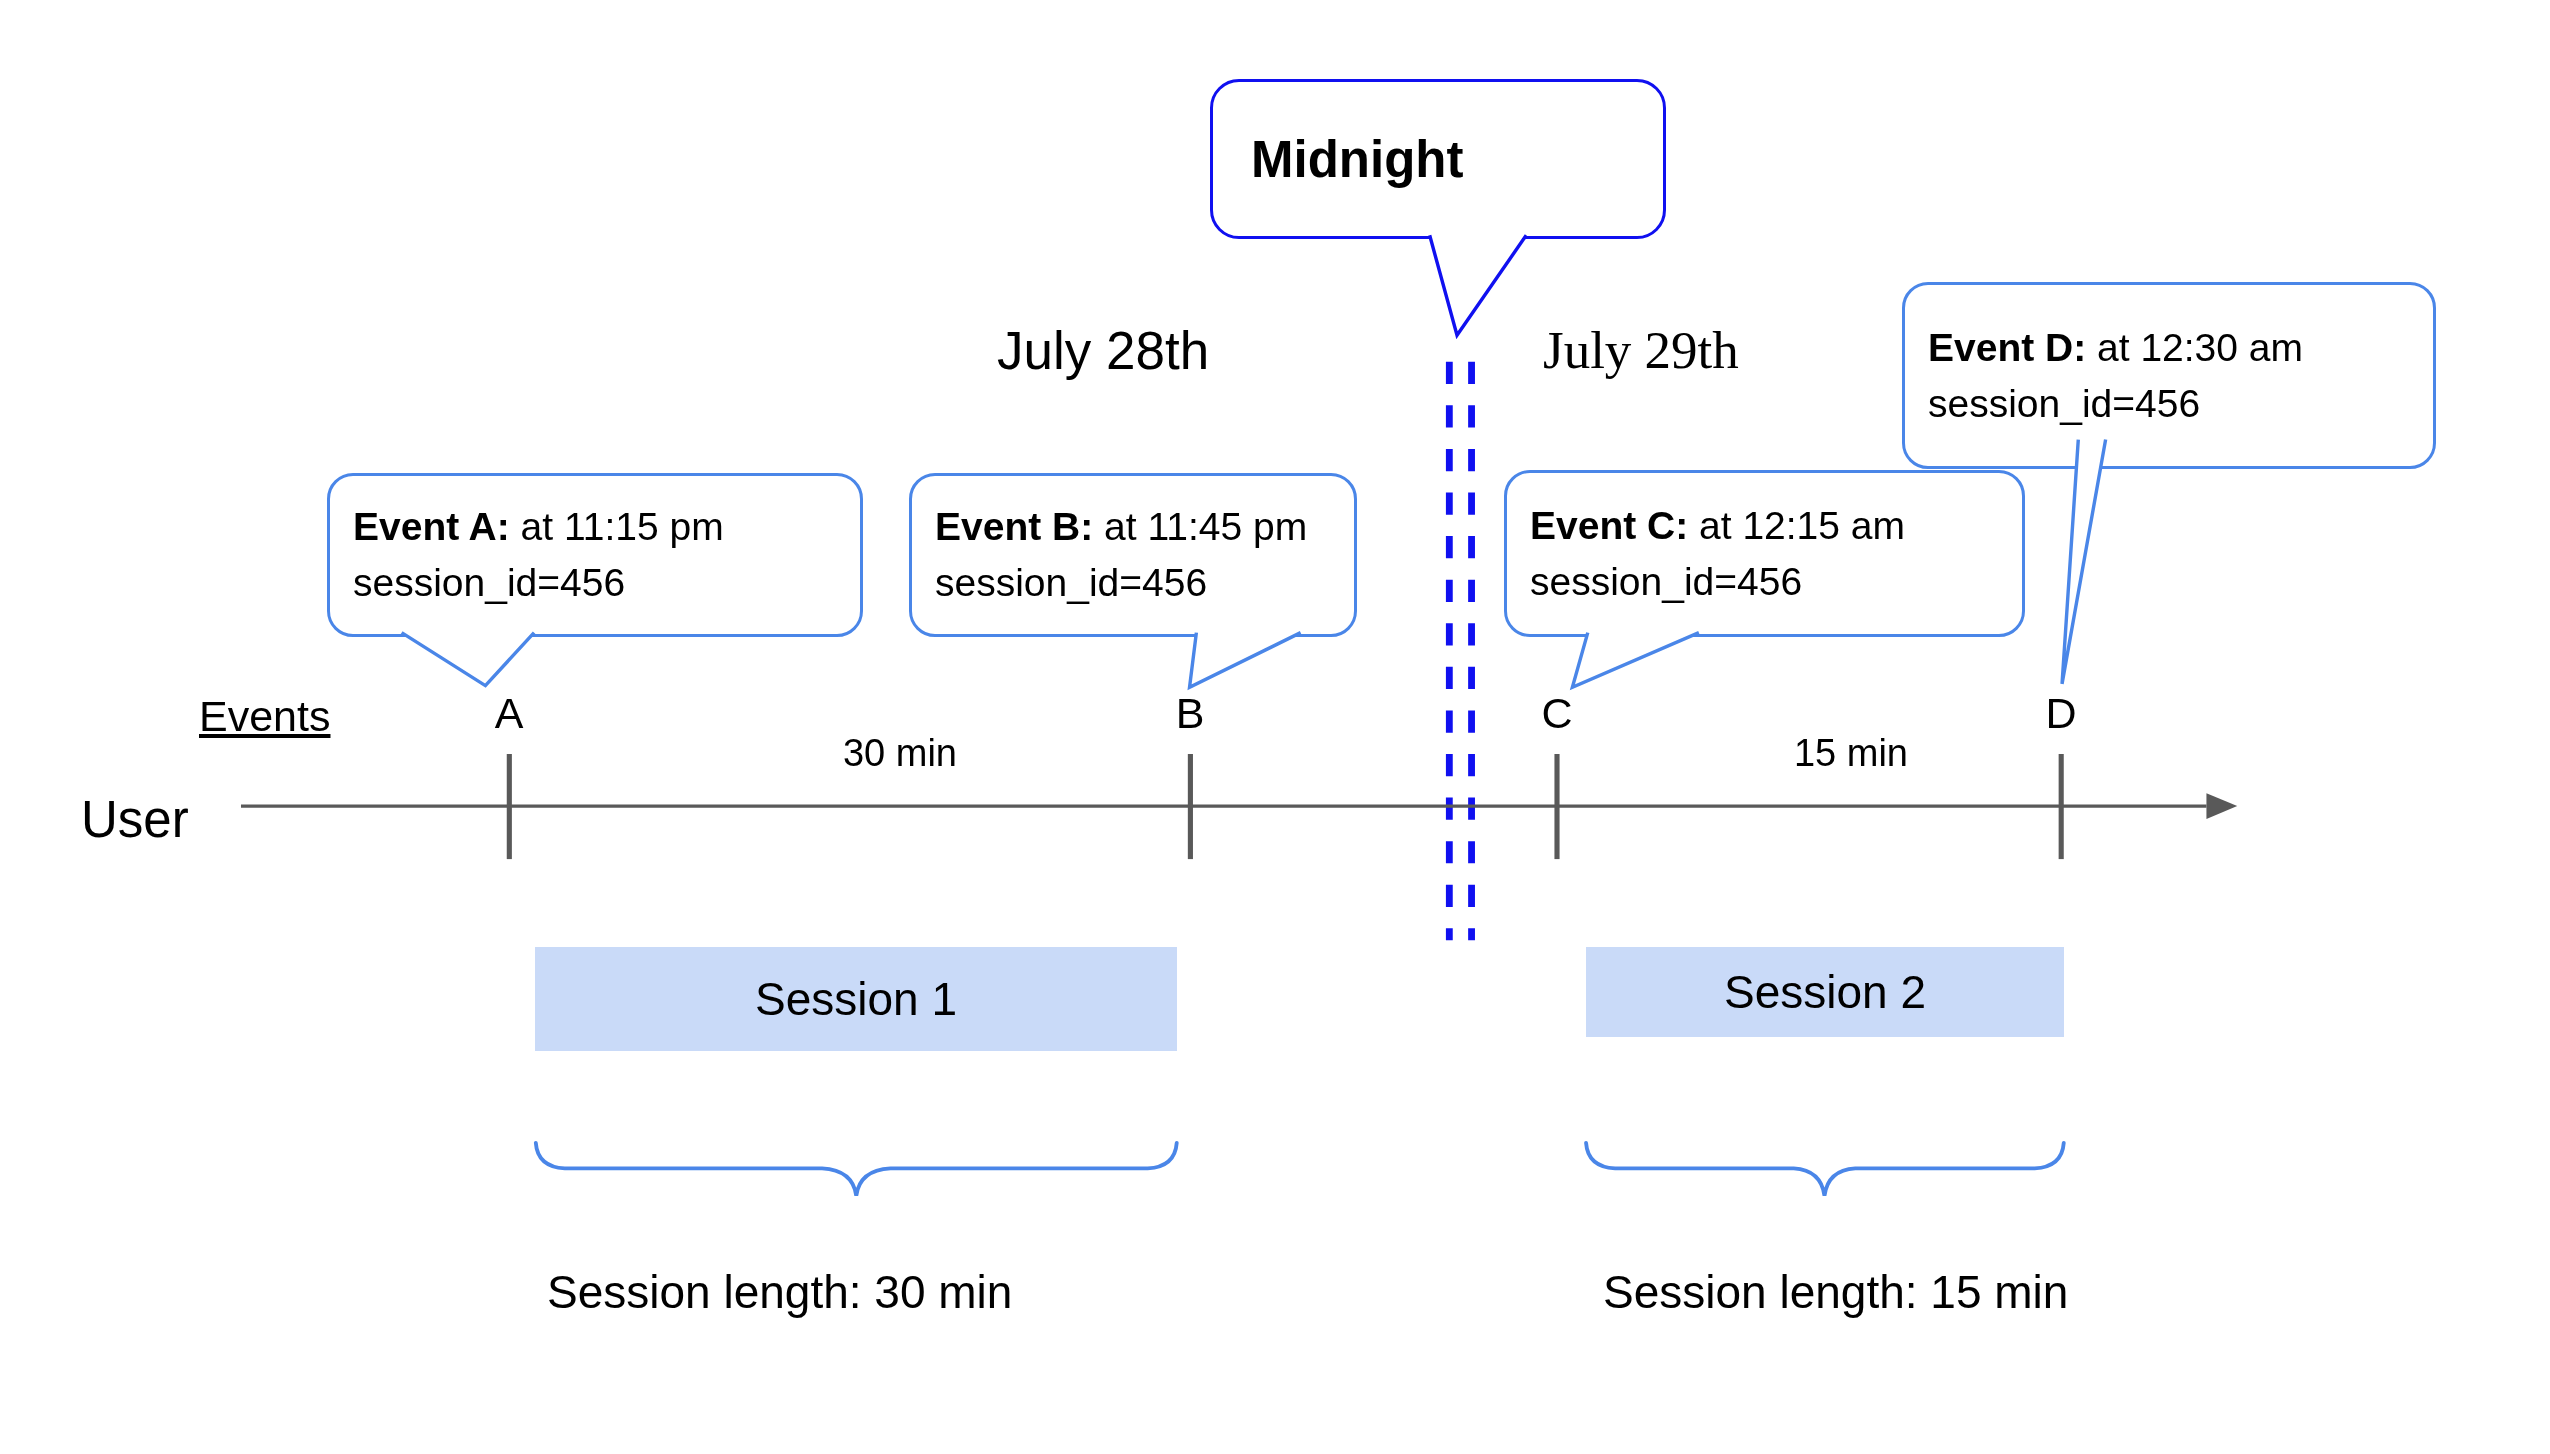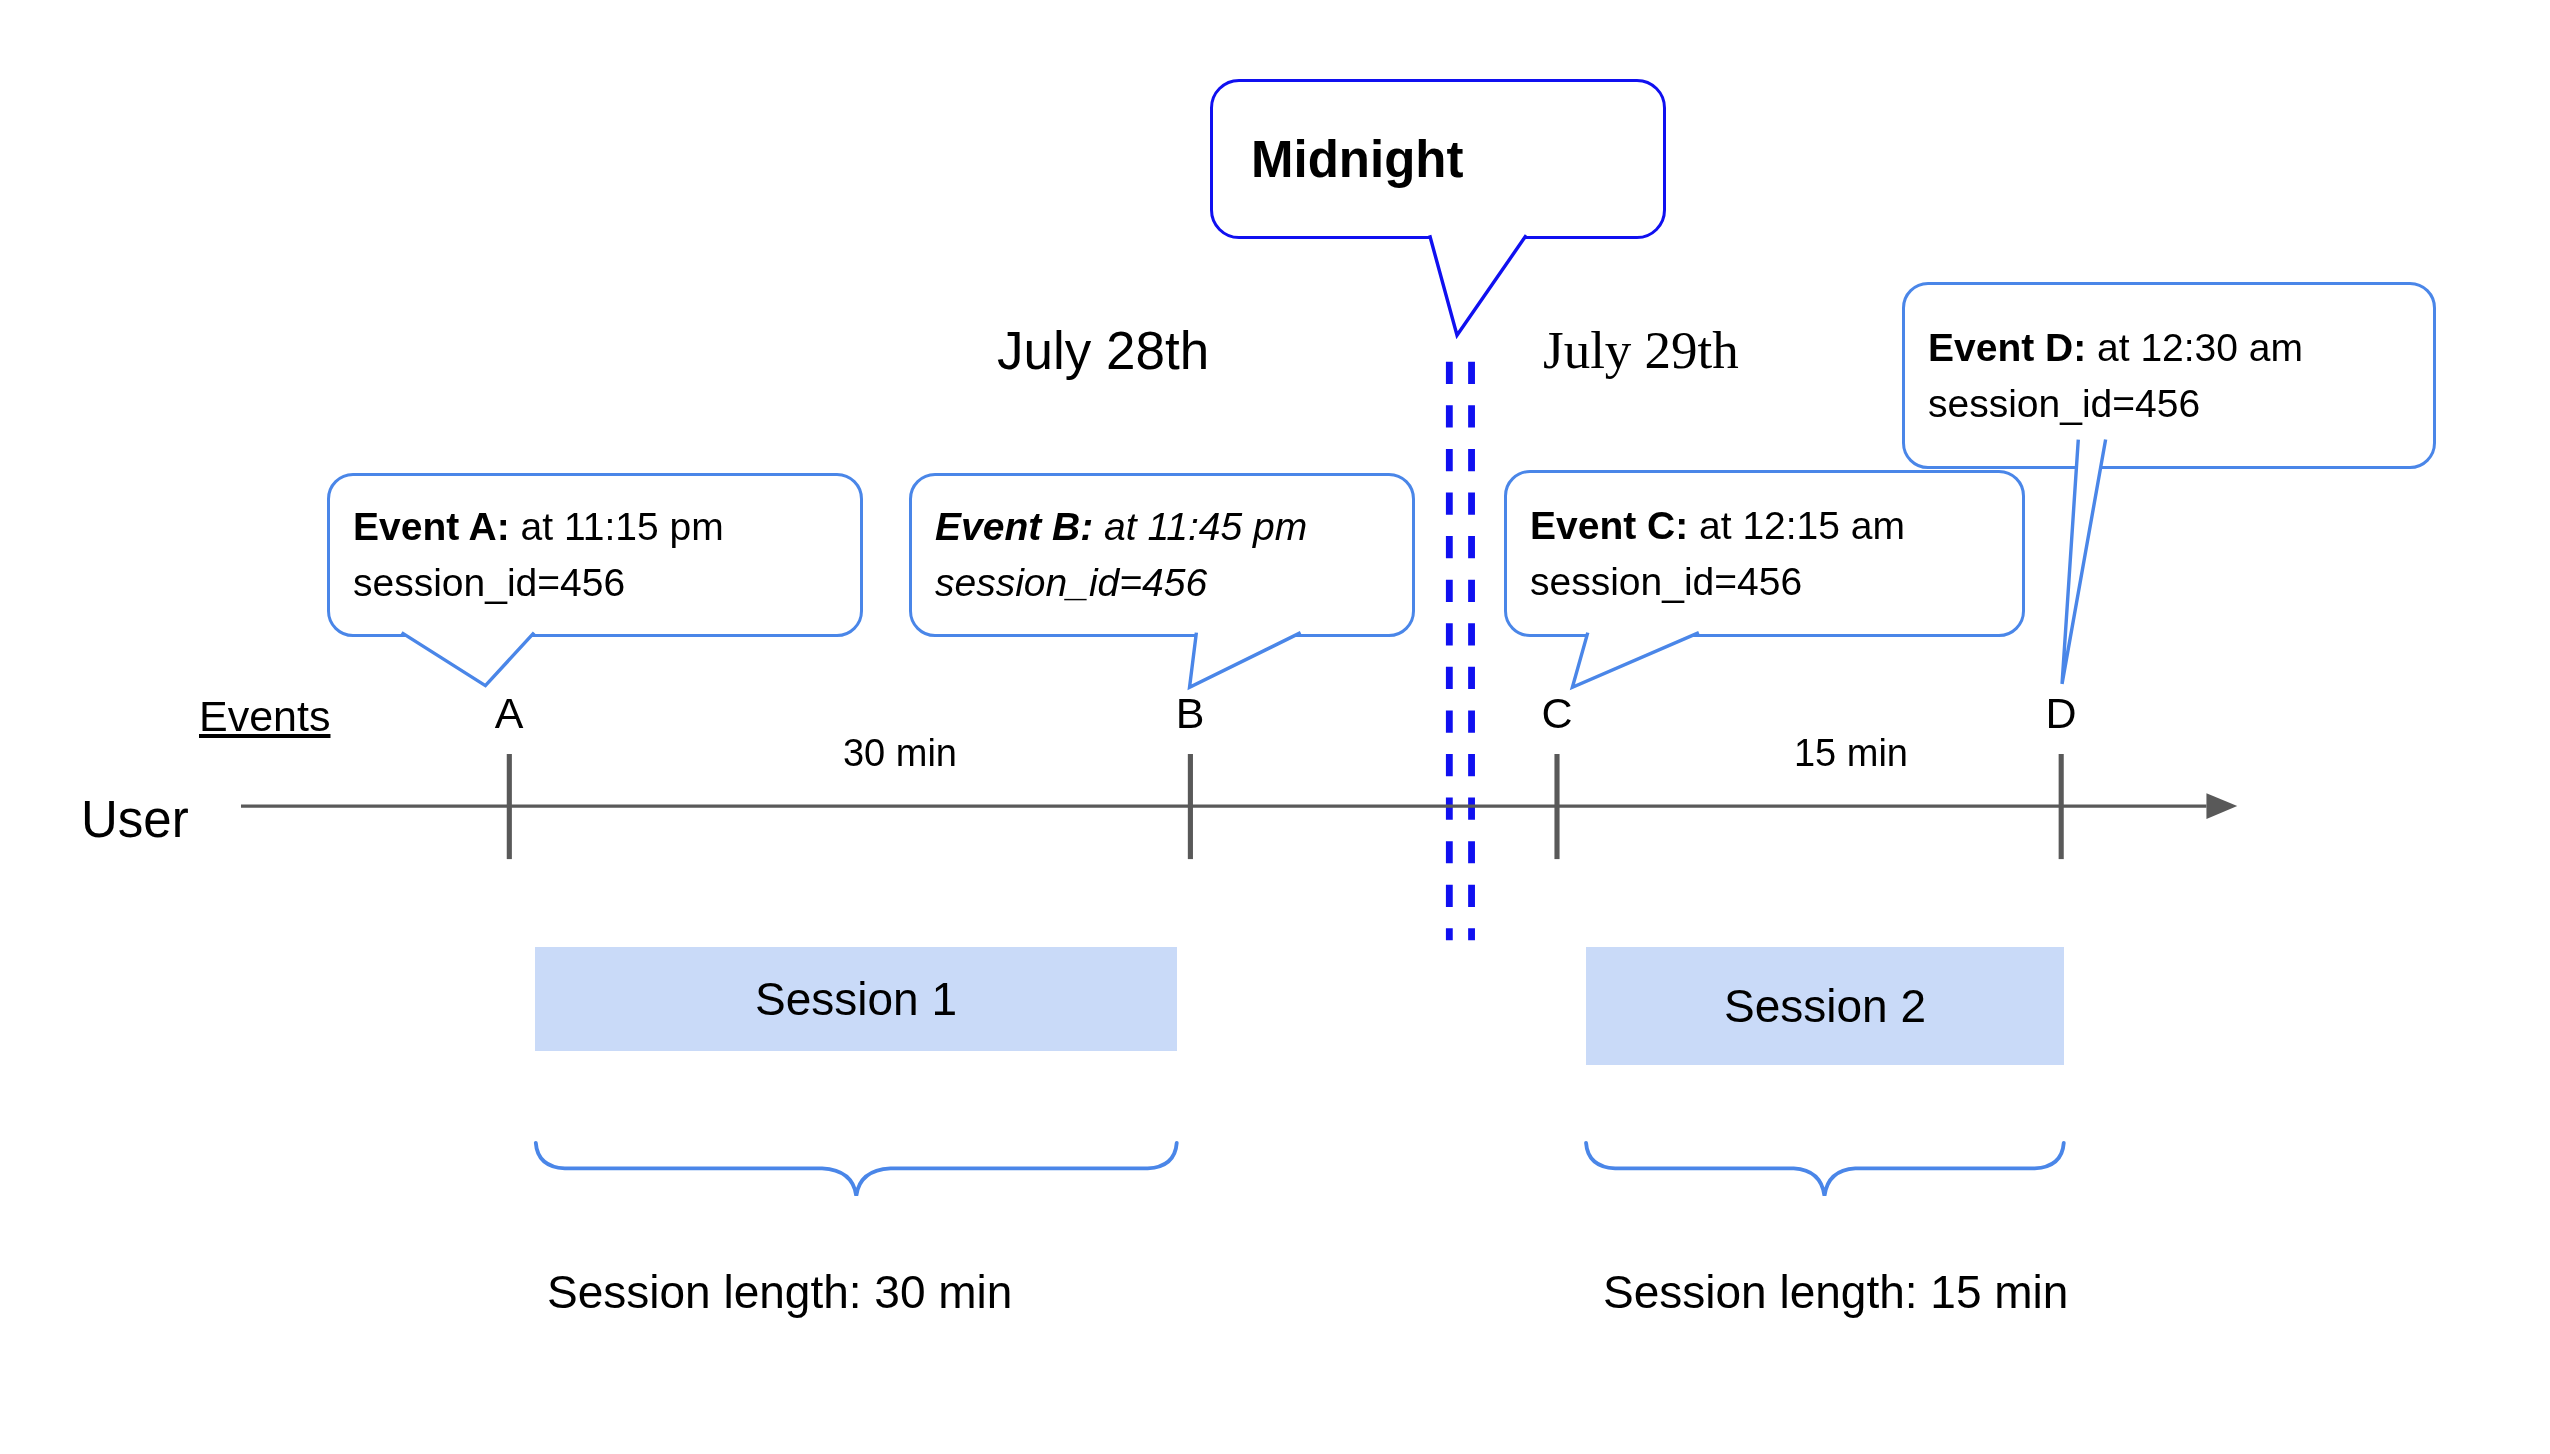--- a/index.html
+++ b/index.html
@@ -41,21 +41,21 @@
 
   <div id="midnight-bubble" style="left:1210px;top:79px;width:456px;height:160px;">
     <span class="mlabel">Midnight</span>
   </div>
 
   <div class="bubble" style="left:327px;top:473px;width:536px;height:164px;">
     <div class="bline"><b>Event A:</b><span> at 11:15 pm</span></div>
     <div class="bline">session_id=456</div>
   </div>
 
-  <div class="bubble" style="left:909px;top:473px;width:506px;height:164px;font-style:italic;">
+  <div class="bubble" style="left:909px;top:473px;width:448px;height:164px;">
     <div class="bline"><b>Event B:</b><span> at 11:45 pm</span></div>
     <div class="bline">session_id=456</div>
   </div>
 
   <div class="bubble" style="left:1504px;top:470px;width:521px;height:167px;">
     <div class="bline"><b>Event C:</b><span> at 12:15 am</span></div>
     <div class="bline">session_id=456</div>
   </div>
 
   <div class="bubble" style="left:1902px;top:282px;width:534px;height:187px;">
@@ -70,21 +70,21 @@
   <div class="ticklabel" style="left:1156px;top:689px;">B</div>
   <div class="ticklabel" style="left:1523px;top:689px;">C</div>
   <div class="ticklabel" style="left:2027px;top:689px;">D</div>
 
   <div class="gaplabel" style="left:769px;top:732px;">30 min</div>
   <div class="gaplabel" style="left:1720px;top:732px;">15 min</div>
 
   <div class="sessionbar" style="left:535px;top:947px;width:642px;height:104px;">
     <span>Session 1</span>
   </div>
-  <div class="sessionbar" style="left:1586px;top:947px;width:478px;height:118px;">
+  <div class="sessionbar" style="left:1586px;top:947px;width:478px;height:90px;">
     <span>Session 2</span>
   </div>
 
   <div class="sesslen" style="left:547px;top:1265px;">Session length: 30 min</div>
   <div class="sesslen" style="left:1603px;top:1265px;">Session length: 15 min</div>
 
   <svg class="overlay" width="2550" height="1455" viewBox="0 0 2984 1702">
 
     <path d="M 470,740 L 568,802 L 625,740" fill="#ffffff" stroke="#4a86e8" stroke-width="4"></path>
     <path d="M 1400,740 L 1392,804 L 1522,740" fill="#ffffff" stroke="#4a86e8" stroke-width="4"></path>

